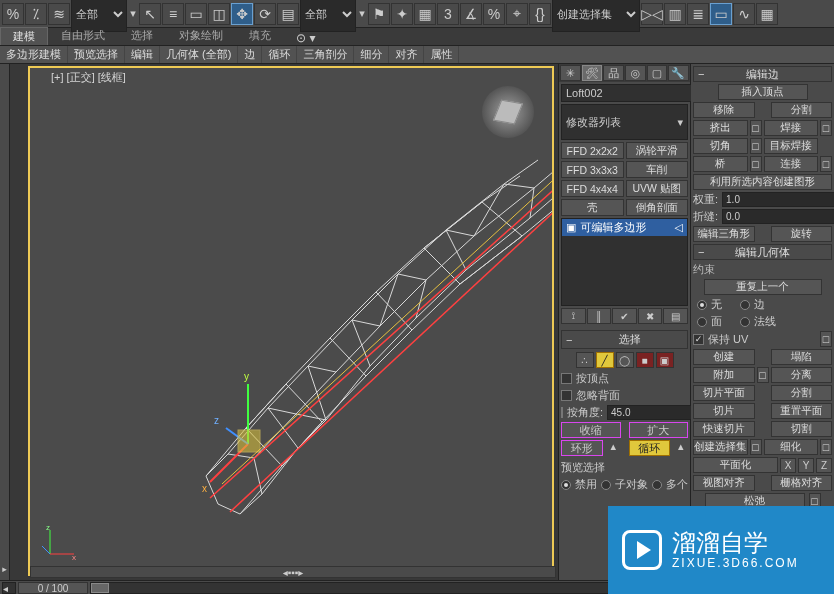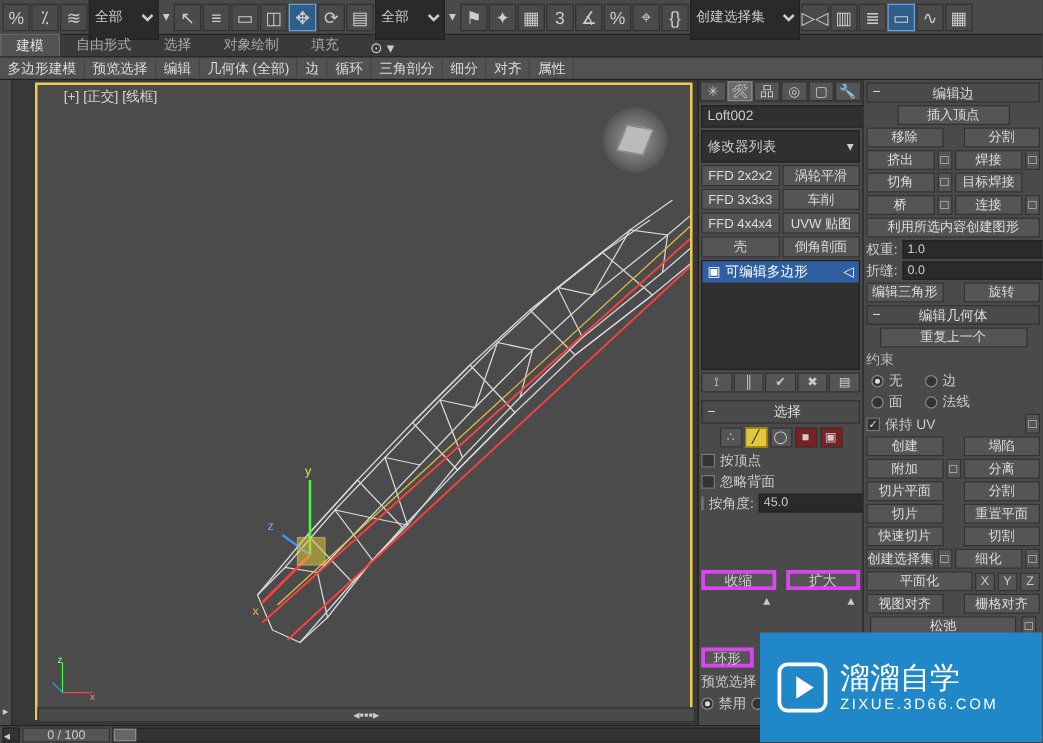--- a/index.html
+++ b/index.html
@@ -122,21 +122,21 @@
   .tabrow .t.active { background:#6a6a6a; border-color:#888;}
   .name-field {
     margin:2px; height:18px; display:flex;
   }
   .name-field input {
     flex:1; background:#303030; color:#ccc; border:1px solid #222;
     font-size:11px; padding:0 4px;
   }
   .name-field .swatch { width:18px; background:#1abbbb; border:1px solid #222; }
   .mod-list-dd {
-    margin:2px; height:26px; background:#303030; border:1px solid #222;
+    margin:2px; height:36px; background:#303030; border:1px solid #222;
     font-size:11px; padding:0 4px; display:flex; align-items:center; justify-content:space-between;
   }
   .mod-btn-grid {
     margin:2px; display:grid; grid-template-columns:1fr 1fr; gap:2px;
   }
   .mod-btn {
     height:17px; background:#555; border:1px solid #333;
     font-size:10.5px; color:#ddd; display:flex;align-items:center;justify-content:center;
   }
   .mod-stack {
@@ -163,21 +163,21 @@
   .sel-ico.active{background:#e0c83c;border-color:#a07000;color:#222;}
   .sel-ico.red{background:#7a2222;}
   .chk-row{display:flex;align-items:center;gap:4px;margin:2px 0;}
   .chk{width:11px;height:11px;border:1px solid #777;background:#333;display:inline-flex;align-items:center;justify-content:center;font-size:9px;color:#ddd;}
   .spin-row{display:flex;align-items:center;gap:4px;margin:2px 0;}
   .spin-row .lbl{flex:0 0 auto;}
   .spin{flex:1;display:flex;}
   .spin input{flex:1;height:15px;background:#2a2a2a;color:#ccc;border:1px solid #222;font-size:10px;padding:0 3px;}
   .spin .ar{width:10px;height:15px;background:#555;border:1px solid #333;font-size:7px;display:flex;flex-direction:column;}
   .twobtn-row{display:flex;gap:8px;justify-content:space-around;margin:2px 0;}
-  .flatbtn{height:16px;flex:1;background:#555;border:3px solid #d946ef;font-size:11px;display:flex;align-items:center;justify-content:center;margin-top:44px;}
+  .flatbtn{height:16px;flex:1;background:#555;border:1px solid #d946ef;font-size:11px;display:flex;align-items:center;justify-content:center;}
   .flatbtn.yellow{background:#e0c83c;border-color:#a07000;color:#222;}
   .radio-row{display:flex;gap:4px;flex-wrap:wrap;margin:2px 0;align-items:center;}
   .radio{width:10px;height:10px;border-radius:50%;border:1px solid #888;background:#333;display:inline-block;}
   .radio.on::after{content:"";display:block;width:4px;height:4px;border-radius:50%;background:#ddd;margin:2px;}
   .collapse-bar{margin:2px;height:12px;background:#4a4a4a;border:1px solid #333;display:flex;align-items:center;justify-content:center;font-size:10px;}
   
   .edit-col {
     flex:1; background:#4a4a4a;
   }
   .roll-title{
@@ -476,24 +476,24 @@
     <div class="btn-grid cols1">
       <div class="gbtn">编辑三角形</div>
         <div></div>
       <div class="gbtn">旋转</div>
     </div>
 
     <div class="roll-title">
         <span class="minus">−</span>
         <span>编辑几何体</span>
       </div>
+    <div class="row" style="color:#bbb">约束</div>
     <div class="row" style="justify-content:center">
         <div class="gbtn" style="width:118px">重复上一个</div>
       </div>
-    <div class="row" style="color:#bbb">约束</div>
     <div class="radio-row" style="margin-left:6px">
       <span class="radio on"></span>
         <span>无</span>
       <span class="radio" style="margin-left:14px"></span>
         <span>边</span>
     </div>
     <div class="radio-row" style="margin-left:6px">
       <span class="radio"></span>
         <span>面</span>
       <span class="radio" style="margin-left:14px"></span>
@@ -532,21 +532,21 @@
       <div class="xyz">X</div>
       <div class="xyz">Y</div>
       <div class="xyz">Z</div>
     </div>
     <div class="btn-grid cols1">
       <div class="gbtn">视图对齐</div>
         <div></div>
       <div class="gbtn">栅格对齐</div>
     </div>
     <div class="row" style="justify-content:center">
-        <div class="gbtn" style="width:117px">松弛</div>
+        <div class="gbtn" style="width:100px">松弛</div>
         <div class="gbtn small">□</div>
       </div>
     <div class="btn-grid cols1">
       <div class="gbtn">隐藏选定对象</div>
         <div></div>
       <div class="gbtn">全部取消隐藏</div>
     </div>
     <div class="row" style="justify-content:center">
         <div class="gbtn" style="width:118px">隐藏未选定对象</div>
       </div>

